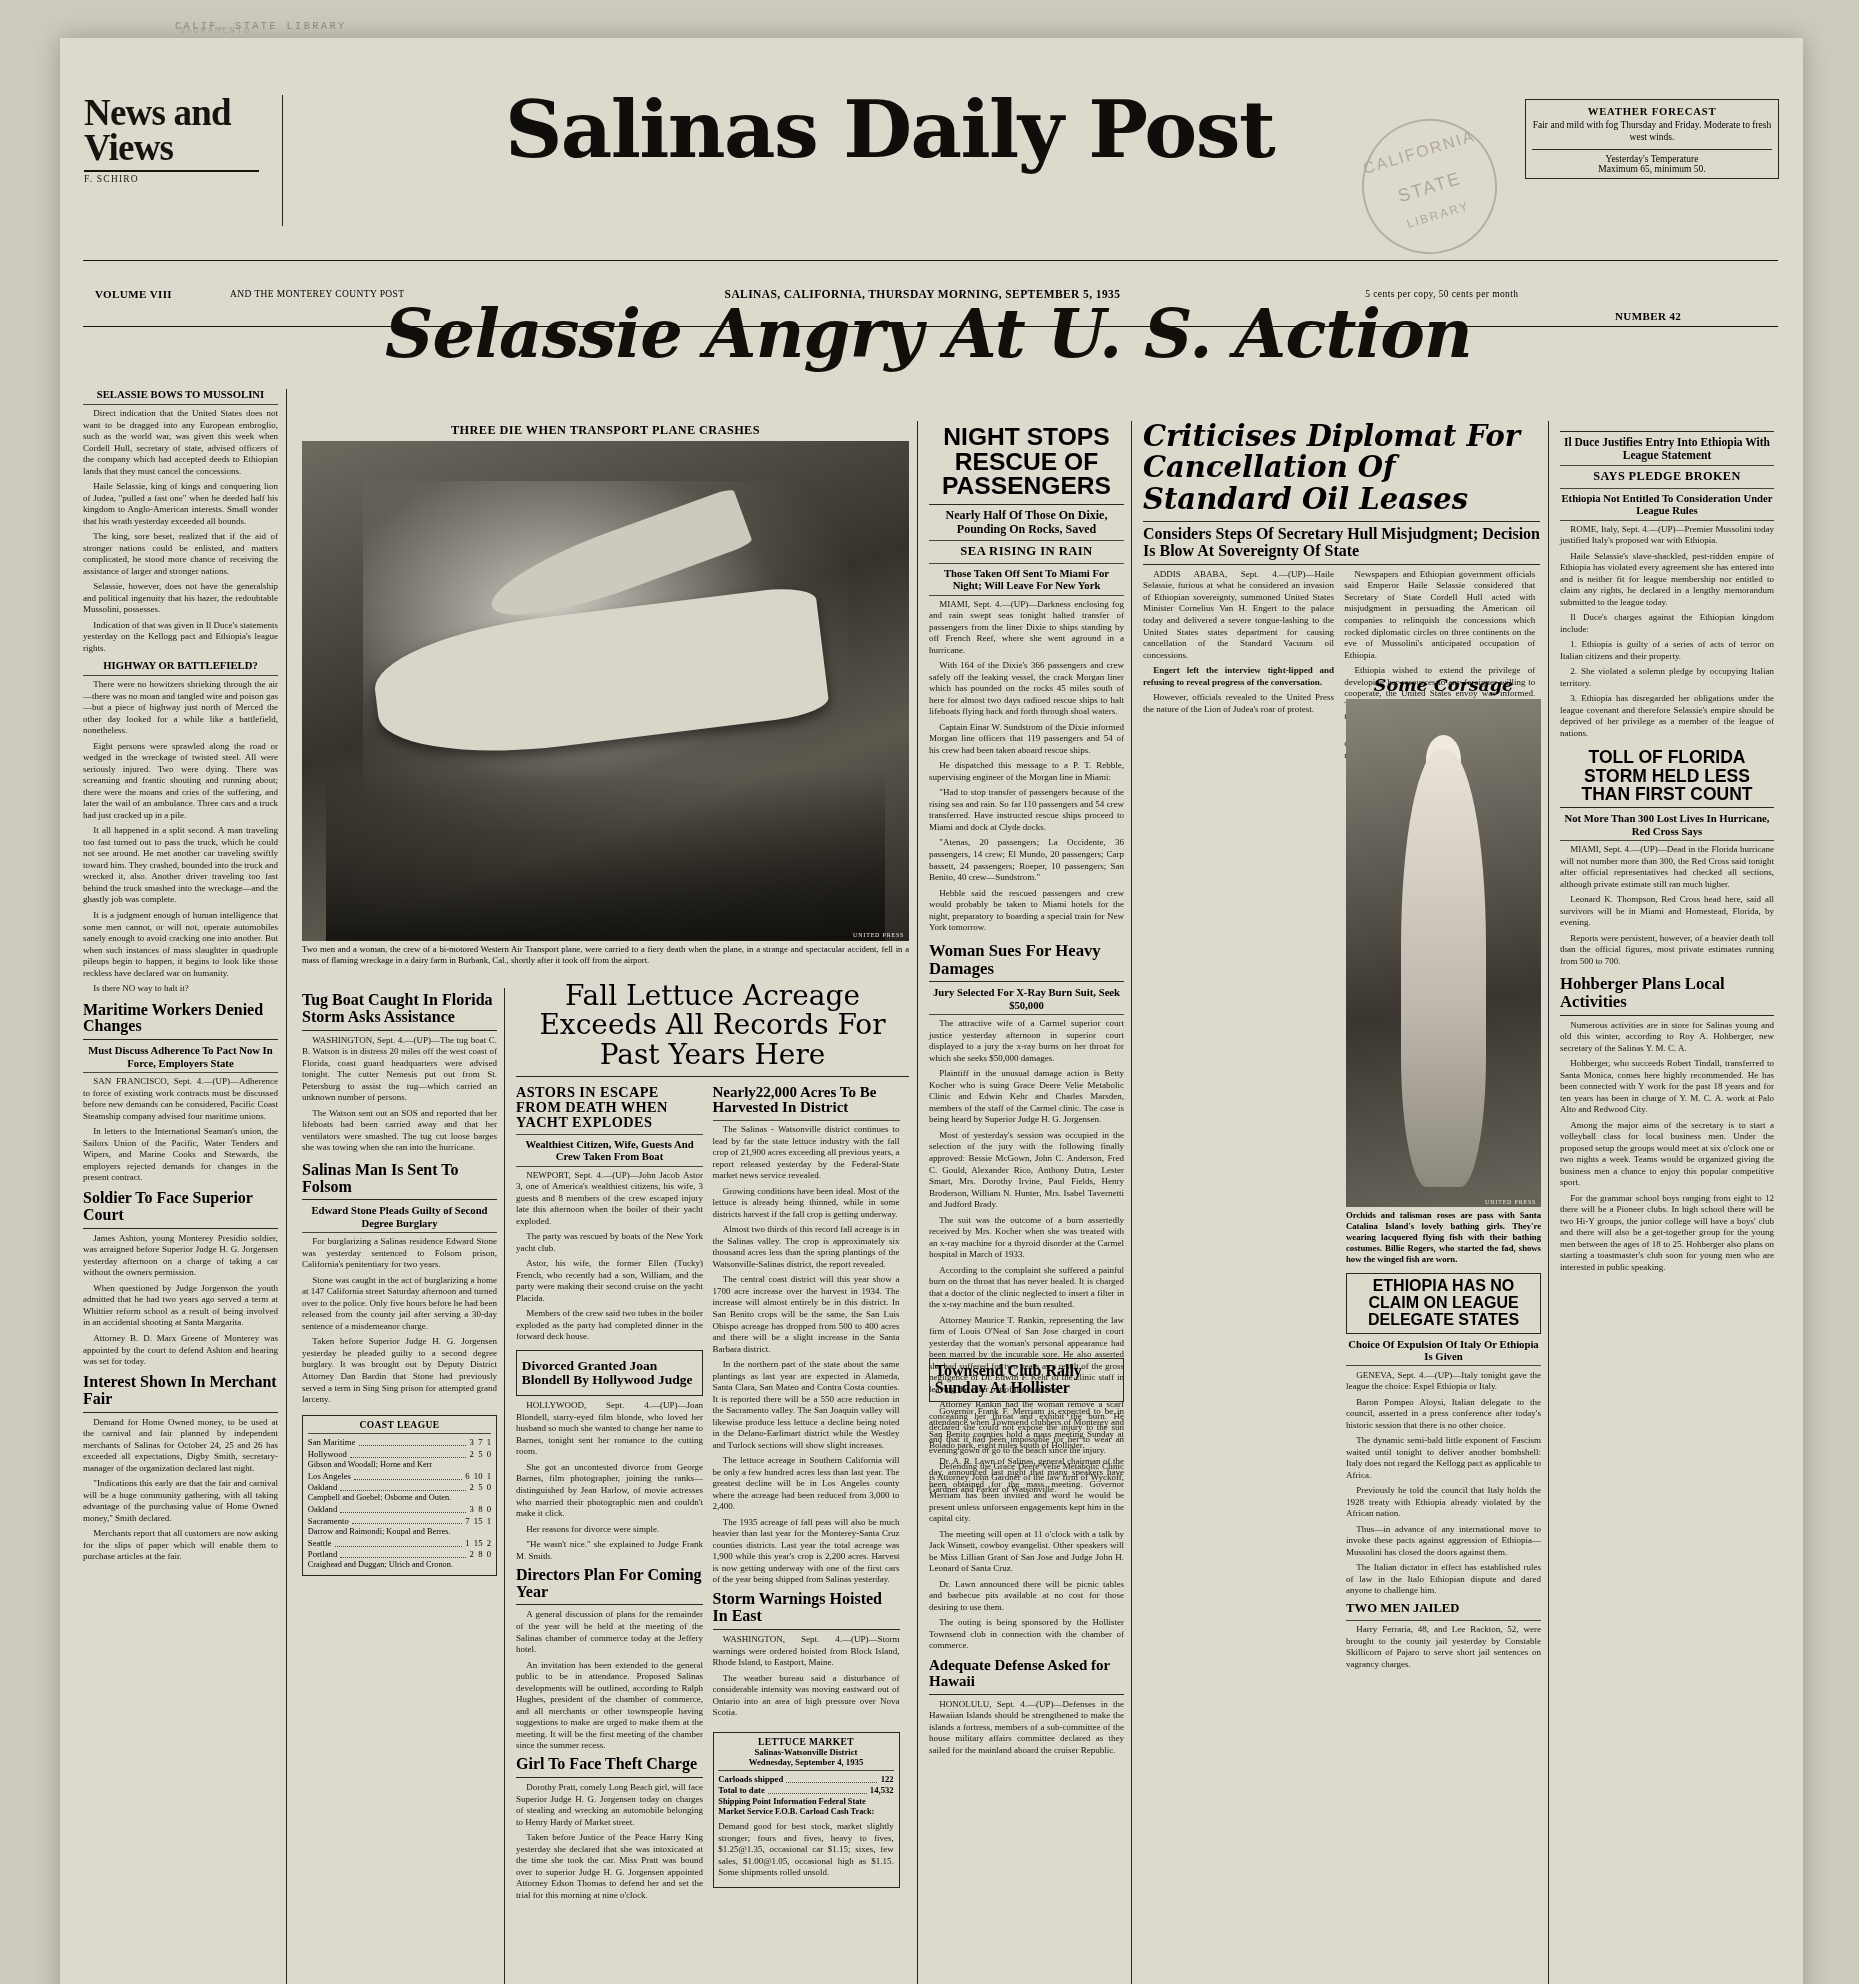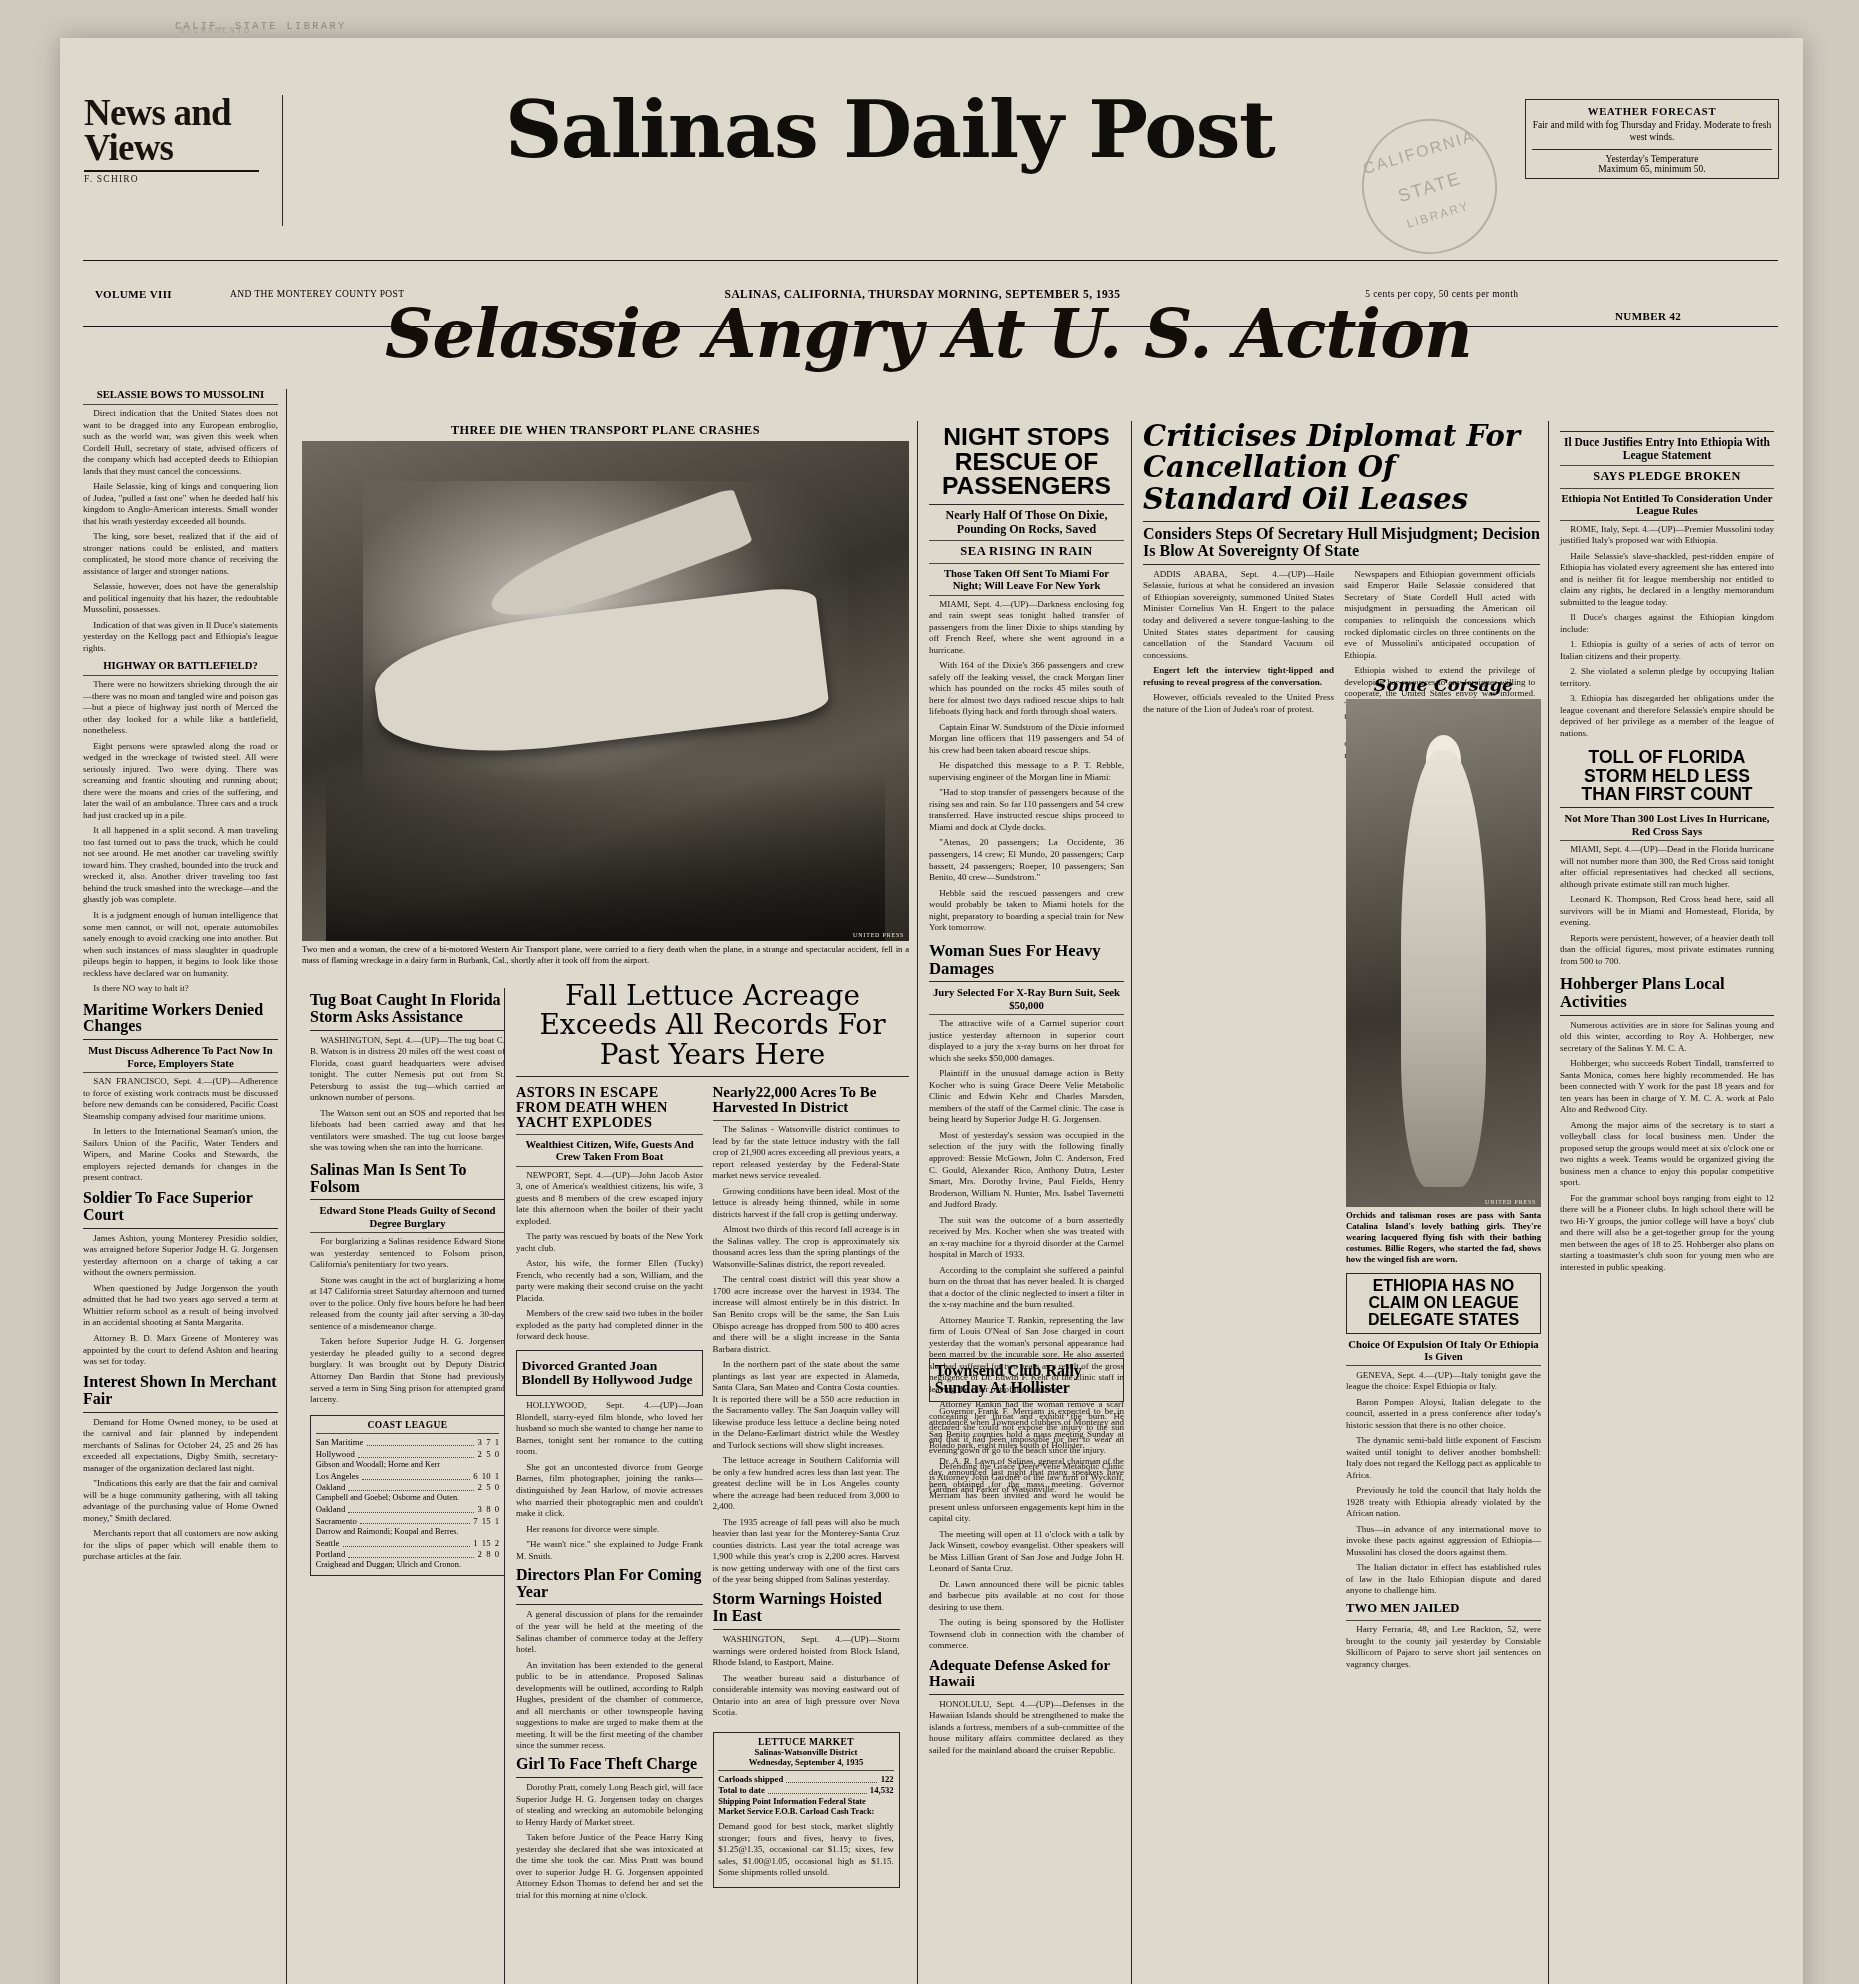--- a/index.html
+++ b/index.html
@@ -143,21 +143,21 @@
     <div class="photo" style="height:500px;">
       <div class="glow"></div>
       <div class="wing"></div>
       <div class="plane"></div>
       <div class="smoke"></div>
       <div class="credit">UNITED PRESS</div>
     </div>
     <p class="cap" style="margin-top:3.2px;">Two men and a woman, the crew of a bi-motored Western Air Transport plane, were carried to a fiery death when the plane, in a strange and spectacular accident, fell in a mass of flaming wreckage in a dairy farm in Burbank, Cal., shortly after it took off from the airport.</p>
   </div>
 
-  <div class="col" style="left:310px;top:988px;width:195px;">
+  <div class="col" style="left:302px;top:988px;width:195px;">
     <h2 class="deck">Tug Boat Caught In Florida Storm Asks Assistance</h2>
     <div class="hr"></div>
     <p class="body">WASHINGTON, Sept. 4.—(UP)—The tug boat C. B. Watson is in distress 20 miles off the west coast of Florida, coast guard headquarters were advised tonight. The cutter Nemesis put out from St. Petersburg to assist the tug—which carried an unknown number of persons.</p>
     <p class="body">The Watson sent out an SOS and reported that her lifeboats had been carried away and that her ventilators were smashed. The tug cut loose barges she was towing when she ran into the hurricane.</p>
 
     <h2 class="deck" style="margin-top:8px;">Salinas Man Is Sent To Folsom</h2>
     <div class="hr"></div>
     <h3 class="sub">Edward Stone Pleads Guilty of Second Degree Burglary</h3>
     <div class="hr-thin"></div>
     <p class="body">For burglarizing a Salinas residence Edward Stone was yesterday sentenced to Folsom prison, California's penitentiary for two years.</p>

